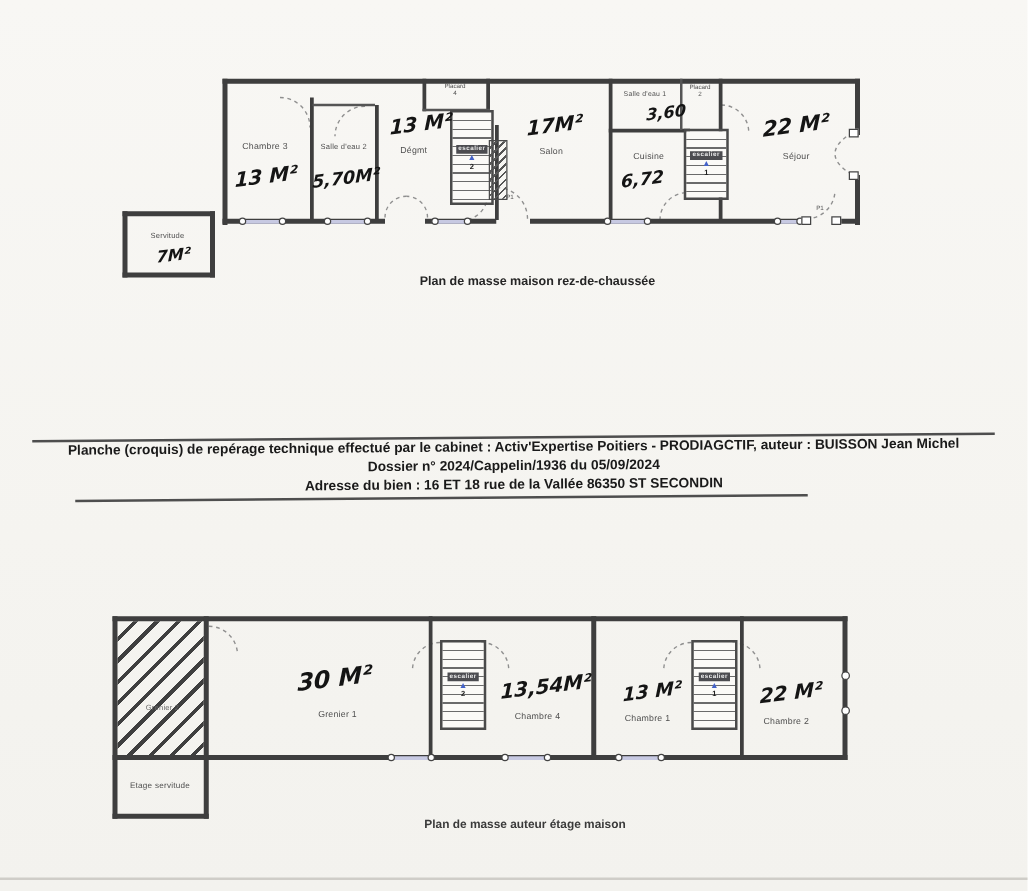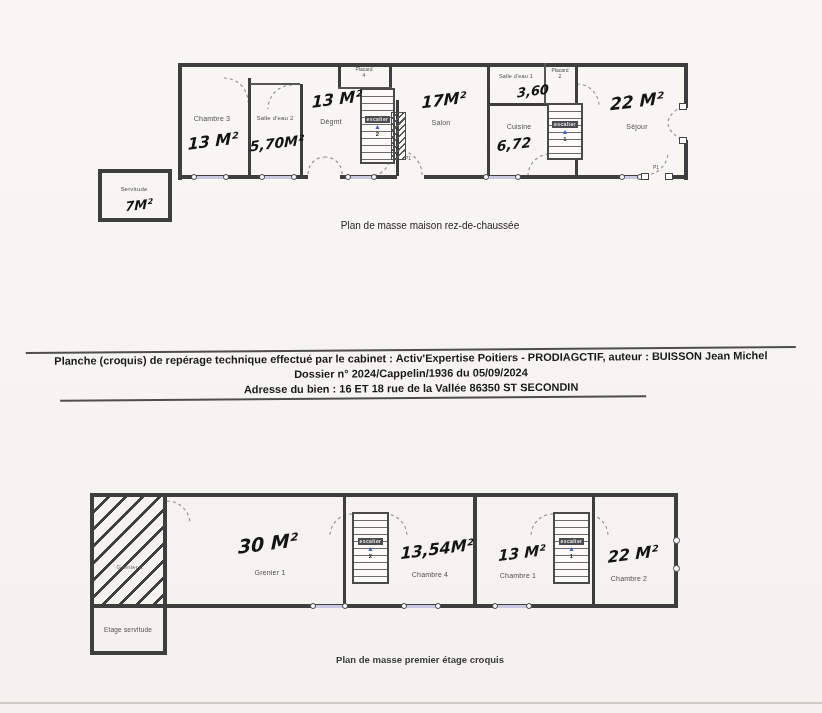--- a/index.html
+++ b/index.html
@@ -32,21 +32,21 @@
   .hatch-sm{position:absolute;border:1px solid #4a4a4a;
             background:repeating-linear-gradient(135deg,rgba(0,0,0,0) 0 3px,#555 3px 4.5px);}
   
   .win{position:absolute;height:3px;background:#c7c9e2;}
   .win::before,.win::after{content:"";position:absolute;width:4px;height:4px;border:1.5px solid #444;
        border-radius:50%;background:#fff;top:-2.5px;}
   .win::before{left:-5px;} .win::after{right:-5px;}
   .jamb{position:absolute;width:6px;height:5px;border:1.5px solid #444;background:#fff;}
   .dotm{position:absolute;width:5px;height:5px;border:1.5px solid #444;border-radius:50%;background:#fff;}
   
-  .cap{position:absolute;transform:translateX(-50%);font-weight:400;font-size:10px;color:#252525;white-space:nowrap;}
+  .cap{position:absolute;transform:translateX(-50%);font-weight:700;font-size:10px;color:#252525;white-space:nowrap;}
   .cap2{position:absolute;transform:translateX(-50%);font-weight:600;font-size:9.5px;color:#3a3a3a;white-space:nowrap;}
   
   #report{position:absolute;left:26px;top:349px;width:770px;transform:rotate(-.45deg);color:#1a1a1a;}
   #report .rule{height:2px;background:#4e4e4e;}
   #report .rline{text-align:center;font-weight:700;font-size:11px;line-height:15px;white-space:nowrap;}
   #report .rule2{height:2px;background:#4e4e4e;width:586px;margin:1px 0 0 34px;}
   .shadowline{position:absolute;left:0;top:702px;width:822px;height:2px;background:#cfcdc8;}
   svg.arcs{position:absolute;inset:0;pointer-events:none;}
 </style>
 </head>
@@ -199,17 +199,17 @@
     <div class="lbl" style="left:130px;top:567px;font-size:6px;color:#6a6a6a">Grenier 2</div>
     <div class="hand" style="left:268px;top:543px;font-size:19px">30 M²</div>
     <div class="lbl" style="left:270px;top:572px">Grenier 1</div>
     <div class="hand" style="left:437px;top:549px;font-size:16px">13,54M²</div>
     <div class="lbl" style="left:430px;top:574px">Chambre 4</div>
     <div class="hand" style="left:522px;top:553px;font-size:15px">13 M²</div>
     <div class="lbl" style="left:518px;top:575px">Chambre 1</div>
     <div class="hand" style="left:633px;top:554px;font-size:16px">22 M²</div>
     <div class="lbl" style="left:629px;top:578px">Chambre 2</div>
     <div class="lbl" style="left:128px;top:629px;font-size:6.5px">Etage servitude</div>
-    <div class="cap2" style="left:420px;top:654px">Plan de masse premier étage croquis</div>
+    <div class="cap2" style="left:420px;top:654px">Plan de masse auteur étage maison</div>
   </div>
 
   <div class="shadowline"></div>
 </div>
 
 </body></html>

